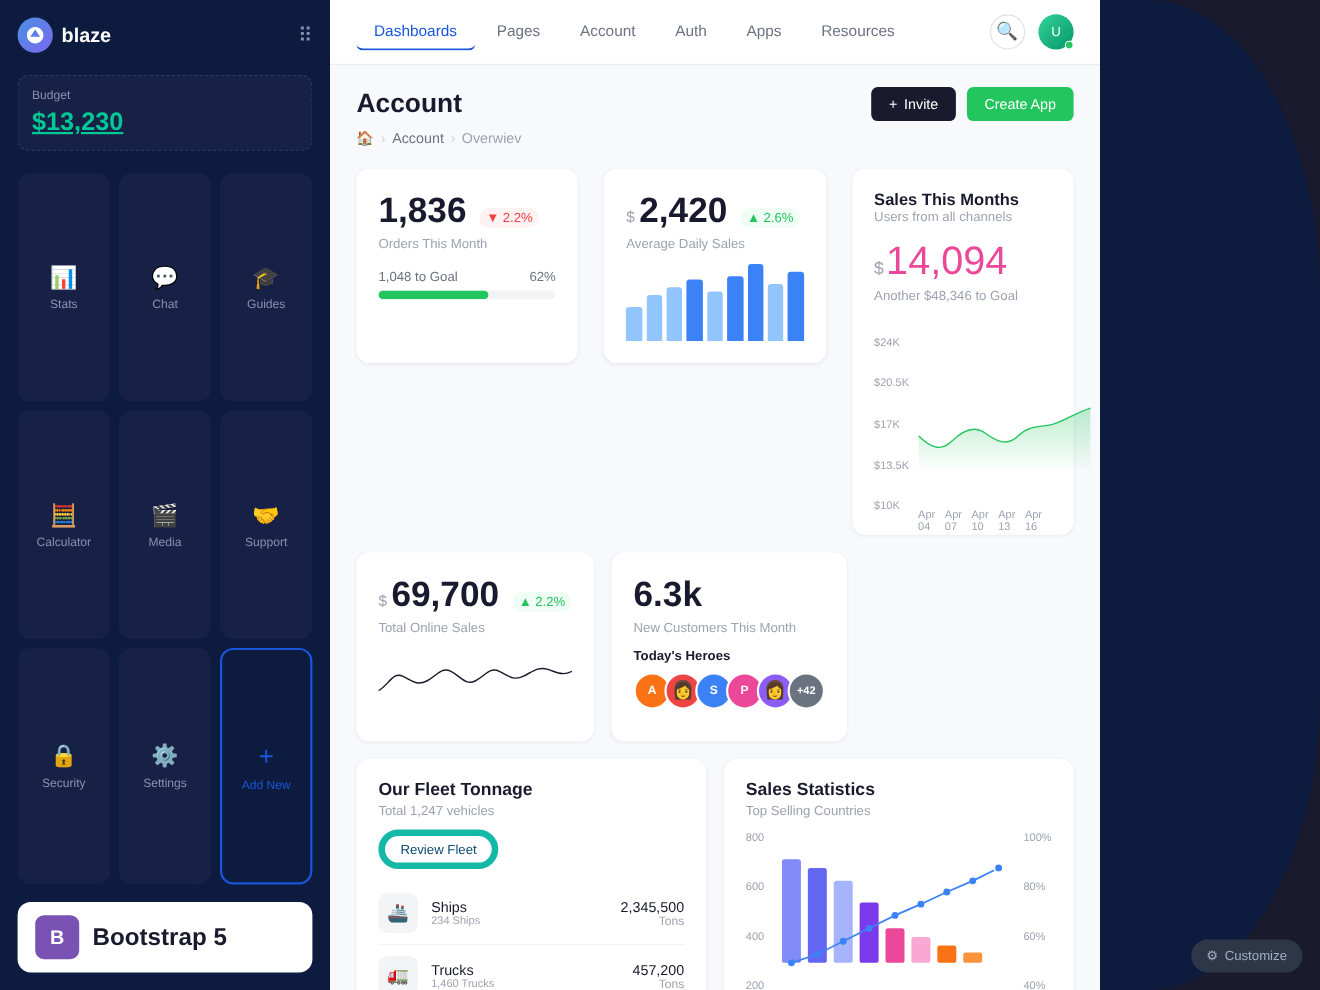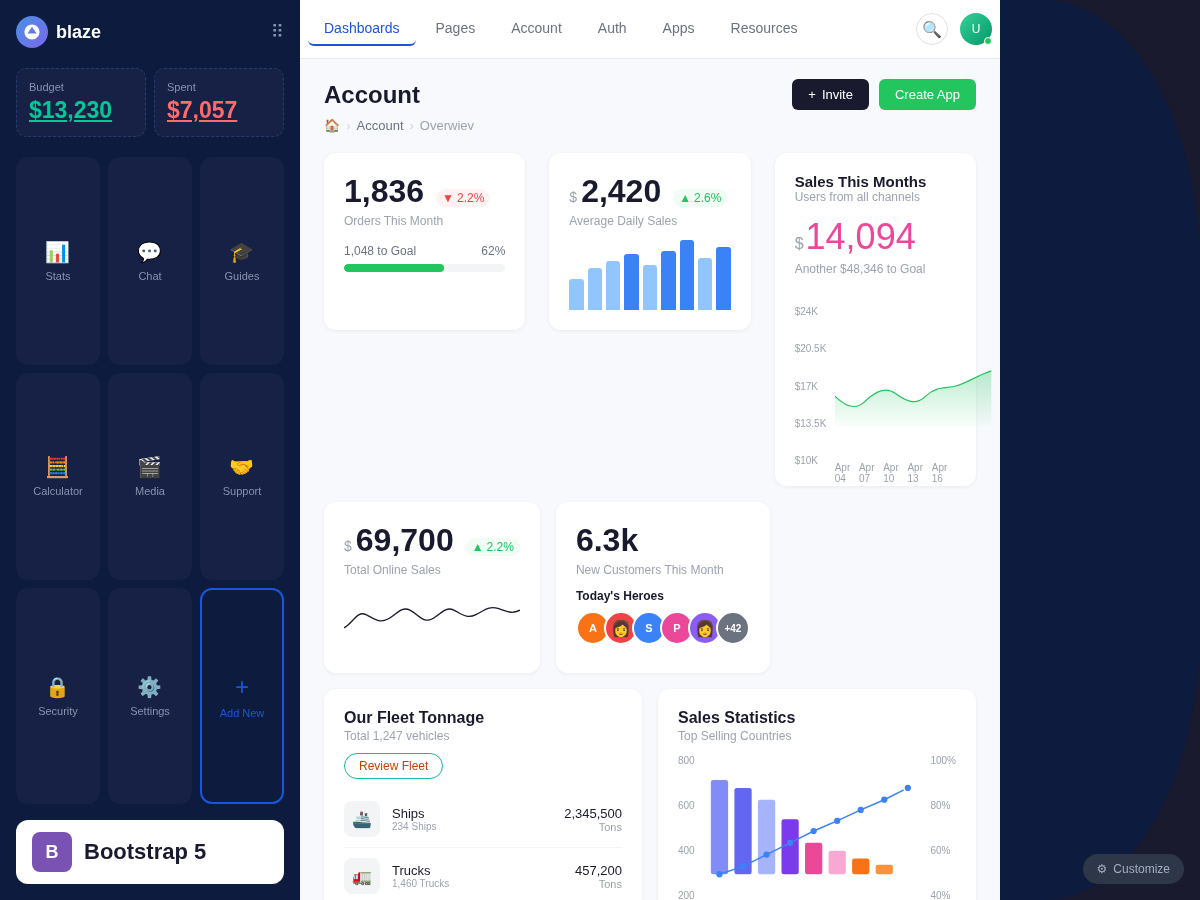--- a/index.html
+++ b/index.html
@@ -33,21 +33,21 @@
 
     
     .bootstrap-badge { background: white; border-radius: 12px; padding: 12px 16px; display: flex; align-items: center; gap: 12px; margin-top: 16px; }
     .bootstrap-icon { width: 40px; height: 40px; background: #7952b3; border-radius: 8px; display: flex; align-items: center; justify-content: center; color: white; font-weight: 700; font-size: 18px; }
     .bootstrap-text { font-size: 22px; font-weight: 700; color: #1a1a2e; }
 
     
     .main { flex: 1; display: flex; flex-direction: column; background: white; overflow: hidden; position: relative; }
 
     
-    .top-nav { display: flex; align-items: center; justify-content: space-between; padding: 12px 8px; border-bottom: 1px solid #e8ecf0; background: white; }
+    .top-nav { display: flex; align-items: center; justify-content: space-between; padding: 12px 24px; border-bottom: 1px solid #e8ecf0; background: white; }
     .top-nav-links { display: flex; gap: 4px; }
     .top-nav-link { padding: 8px 16px; font-size: 14px; color: #6b7280; cursor: pointer; border-radius: 6px; }
     .top-nav-link.active { color: #1a56db; border-bottom: 2px solid #1a56db; }
     .top-nav-right { display: flex; align-items: center; gap: 12px; }
     .search-icon-btn { width: 32px; height: 32px; border-radius: 50%; border: 1px solid #e0e0e0; display: flex; align-items: center; justify-content: center; cursor: pointer; color: #6b7280; }
     .user-avatar { width: 32px; height: 32px; border-radius: 50%; background: linear-gradient(135deg, #34d399, #059669); display: flex; align-items: center; justify-content: center; color: white; font-size: 12px; position: relative; }
     .user-avatar-dot { width: 8px; height: 8px; background: #22c55e; border-radius: 50%; position: absolute; bottom: 0; right: 0; border: 1px solid white; }
 
     
     .page-content { flex: 1; overflow-y: auto; padding: 20px 24px; background: #f8f9fc; }
@@ -95,21 +95,21 @@
     
     .heroes-avatars { display: flex; align-items: center; margin-top: 8px; }
     .hero-avatar { width: 34px; height: 34px; border-radius: 50%; border: 2px solid white; margin-left: -6px; overflow: hidden; display: flex; align-items: center; justify-content: center; font-size: 11px; font-weight: 700; color: white; }
     .hero-avatar:first-child { margin-left: 0; }
 
     
     .bottom-grid { display: grid; grid-template-columns: 1fr 1fr; gap: 16px; }
     .fleet-card { background: white; border-radius: 12px; padding: 20px; box-shadow: 0 1px 4px rgba(0,0,0,0.06); }
     .section-title { font-size: 16px; font-weight: 600; color: #1a1a2e; }
     .section-sub { font-size: 12px; color: #9ca3af; margin-top: 2px; }
-    .btn-review { border: 1px solid #14b8a6; background: white; padding: 5px 14px; border-radius: 20px; font-size: 12px; color: #c2410c; cursor: pointer; margin-top: 10px; margin-bottom: 12px; }
+    .btn-review { border: 6px solid #14b8a6; background: white; padding: 5px 14px; border-radius: 20px; font-size: 12px; color: #0c4a6e; cursor: pointer; margin-top: 10px; margin-bottom: 12px; }
     .fleet-item { display: flex; align-items: center; justify-content: space-between; padding: 10px 0; border-bottom: 1px solid #f3f4f6; }
     .fleet-item-left { display: flex; align-items: center; gap: 12px; }
     .fleet-icon { width: 36px; height: 36px; background: #f3f4f6; border-radius: 8px; display: flex; align-items: center; justify-content: center; font-size: 16px; }
     .fleet-name { font-size: 13px; font-weight: 500; color: #1a1a2e; }
     .fleet-count { font-size: 10px; color: #9ca3af; }
     .fleet-value { text-align: right; }
     .fleet-num { font-size: 13px; font-weight: 400; color: #1a1a2e; }
     .fleet-unit { font-size: 11px; color: #9ca3af; }
 
     
@@ -135,24 +135,20 @@
       </div>
       <span class="logo-text">blaze</span>
     </div>
     <span class="sidebar-menu-icon">⠿</span>
   </div>
 
   <div class="budget-row">
     <div class="budget-card">
       <div class="budget-label">Budget</div>
       <div class="budget-value green">$13,230</div>
-    </div>
-    <div class="budget-card">
-      <div class="budget-label">Spent</div>
-      <div class="budget-value red">$7,057</div>
     </div>
   </div>
 
   <div class="nav-grid">
     <div class="nav-item">
       <span class="nav-item-icon">📊</span>
       <span class="nav-item-label">Stats</span>
     </div>
     <div class="nav-item">
       <span class="nav-item-icon">💬</span>

